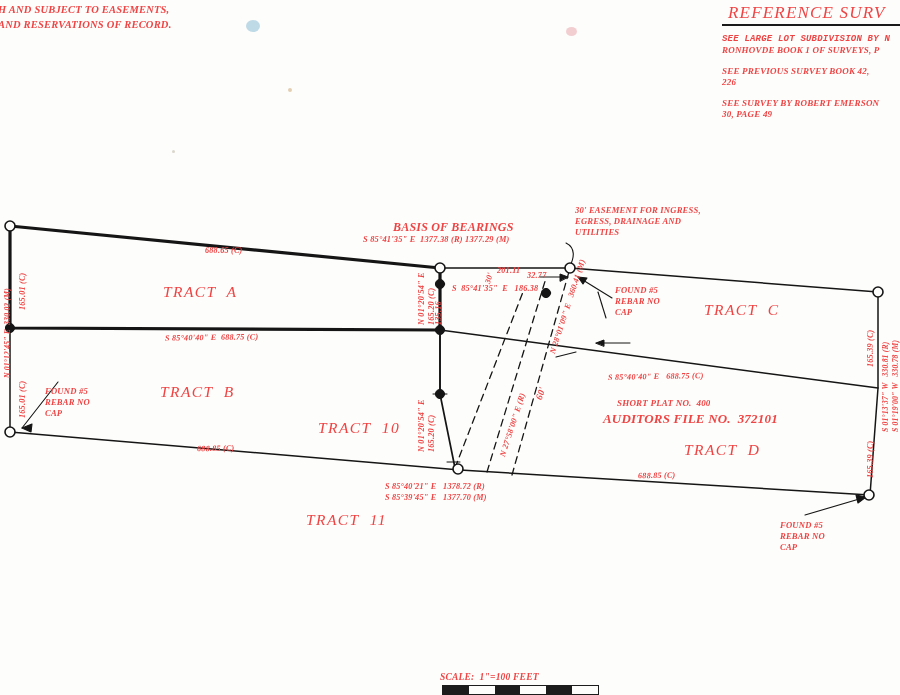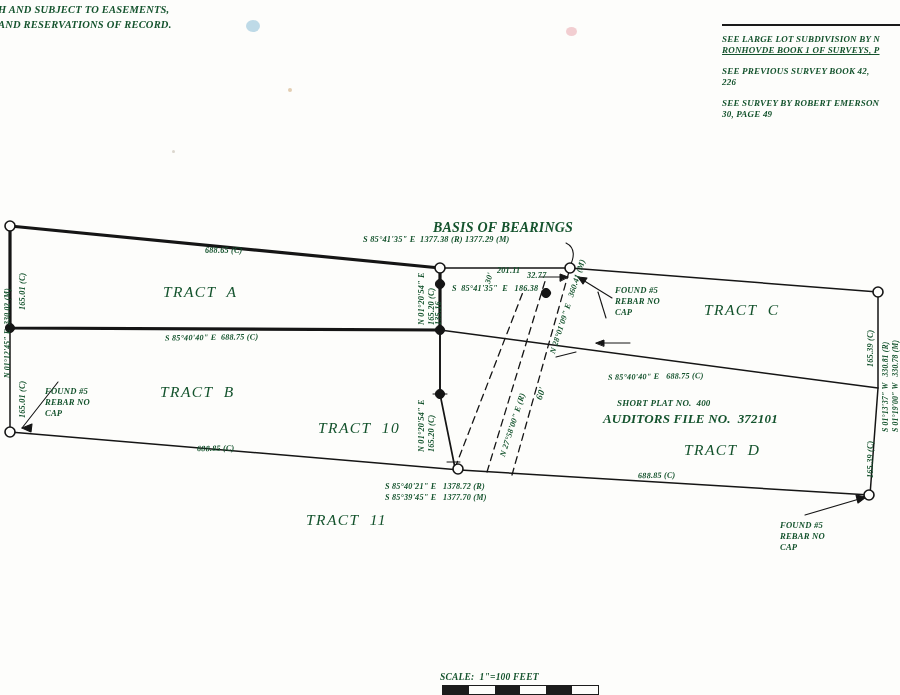--- a/index.html
+++ b/index.html
@@ -8,21 +8,21 @@
     padding: 0;
     background: #ffffff;
   }
   #page {
     position: relative;
     width: 900px;
     height: 695px;
     background: #fdfdfb;
     overflow: hidden;
     font-family: "Liberation Serif", "DejaVu Serif", serif;
-    color: #14532d;
+    color: #ef4444;
   }
   
   .txt {
     position: absolute;
     font-style: italic;
     font-weight: bold;
     white-space: pre;
     letter-spacing: 0.2px;
     line-height: 1.18;
   }
@@ -56,24 +56,25 @@
 <div id="page">
 
   <div class="speck" style="left:246px;top:20px;width:14px;height:12px;background:#7fb8d4;"></div>
   <div class="speck" style="left:566px;top:27px;width:11px;height:9px;background:#e8a0a8;"></div>
   <div class="speck" style="left:288px;top:88px;width:4px;height:4px;background:#c9a06a;"></div>
   <div class="speck" style="left:172px;top:150px;width:3px;height:3px;background:#b9b0a0;"></div>
 
   <div class="txt note" style="left:-2px;top:4px;">H AND SUBJECT TO EASEMENTS,</div>
   <div class="txt note" style="left:-2px;top:19px;">AND RESERVATIONS OF RECORD.</div>
 
+  <div class="txt hdr" style="left:728px;top:3px;">REFERENCE SURV</div>
   <div id="refrule"></div>
 
-  <div class="txt note-sm" style="left:722px;top:34px;">SEE LARGE LOT SUBDIVISION BY N</div>
-  <div class="txt note-sm" style="left:722px;top:45px;text-decoration:underline;">RONHOVDE BOOK 1 OF SURVEYS, P</div>
+  <div class="txt note-sm" style="left:722px;top:34px;font-family:Liberation Mono, monospace;">SEE LARGE LOT SUBDIVISION BY N</div>
+  <div class="txt note-sm" style="left:722px;top:45px;">RONHOVDE BOOK 1 OF SURVEYS, P</div>
   <div class="txt note-sm" style="left:722px;top:66px;">SEE PREVIOUS SURVEY BOOK 42,</div>
   <div class="txt note-sm" style="left:722px;top:77px;text-align:right;">226</div>
   <div class="txt note-sm" style="left:722px;top:98px;">SEE SURVEY BY ROBERT EMERSON</div>
   <div class="txt note-sm" style="left:722px;top:109px;">30, PAGE 49</div>
 
   <svg class="draw" viewBox="0 0 900 695">
     <g fill="none" stroke="#151515" stroke-linecap="round" stroke-linejoin="round">
 
       <path stroke-width="3.2" d="M 10,226 L 440,268 L 440,330 L 10,328 Z"></path>
 
@@ -135,23 +136,26 @@
     </g>
   </svg>
 
   <div class="txt tract" style="left:163px;top:283px;">TRACT  A</div>
   <div class="txt tract" style="left:160px;top:383px;">TRACT  B</div>
   <div class="txt tract" style="left:318px;top:419px;">TRACT  10</div>
   <div class="txt tract" style="left:306px;top:511px;">TRACT  11</div>
   <div class="txt tract" style="left:704px;top:301px;font-style:italic;">TRACT  C</div>
   <div class="txt tract" style="left:684px;top:441px;">TRACT  D</div>
 
-  <div class="txt note-xs" style="left:393px;top:220px;font-size:14px;margin-left:40px;">BASIS OF BEARINGS</div>
+  <div class="txt note-xs" style="left:393px;top:220px;font-size:12px;">BASIS OF BEARINGS</div>
   <div class="txt note-xs" style="left:363px;top:235px;font-size:8.4px;">S 85°41'35" E  1377.38 (R) 1377.29 (M)</div>
 
+  <div class="txt note-xs" style="left:575px;top:205px;font-size:8.6px;line-height:1.28;">30' EASEMENT FOR INGRESS,
+EGRESS, DRAINAGE AND
+UTILITIES</div>
 
 
   <div class="txt note-xs" style="left:615px;top:285px;font-size:8.6px;line-height:1.28;">FOUND #5
 REBAR NO
 CAP</div>
   <div class="txt note-xs" style="left:45px;top:386px;font-size:8.6px;line-height:1.28;">FOUND #5
 REBAR NO
 CAP</div>
   <div class="txt note-xs" style="left:780px;top:520px;font-size:8.6px;line-height:1.28;">FOUND #5
 REBAR NO

